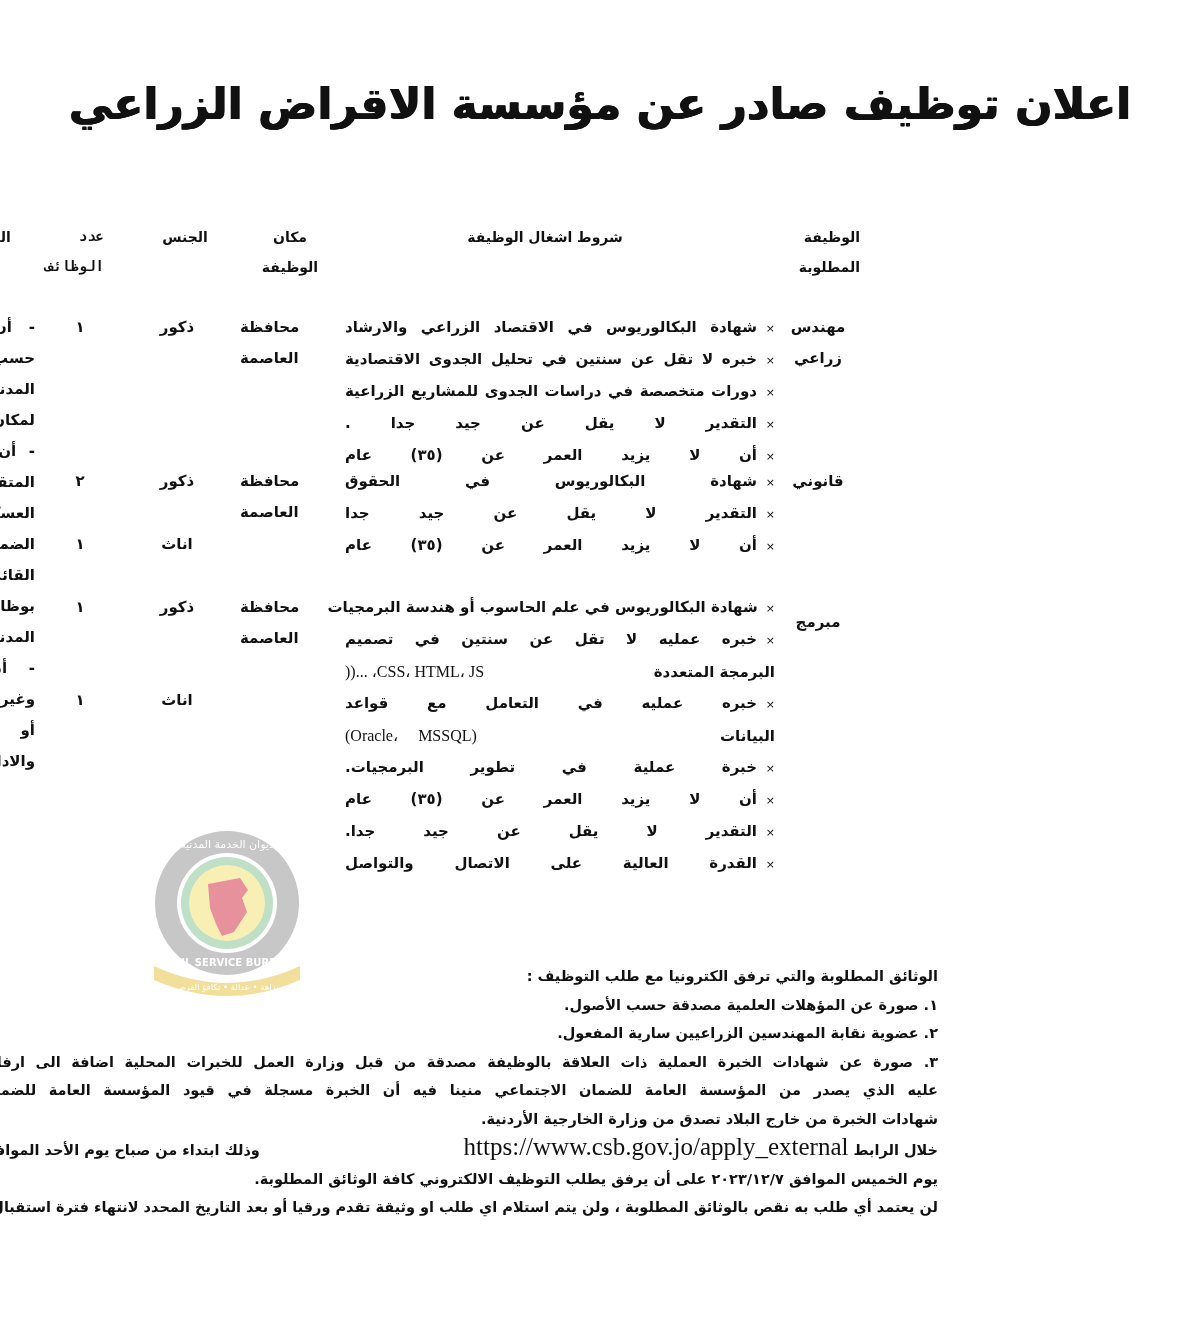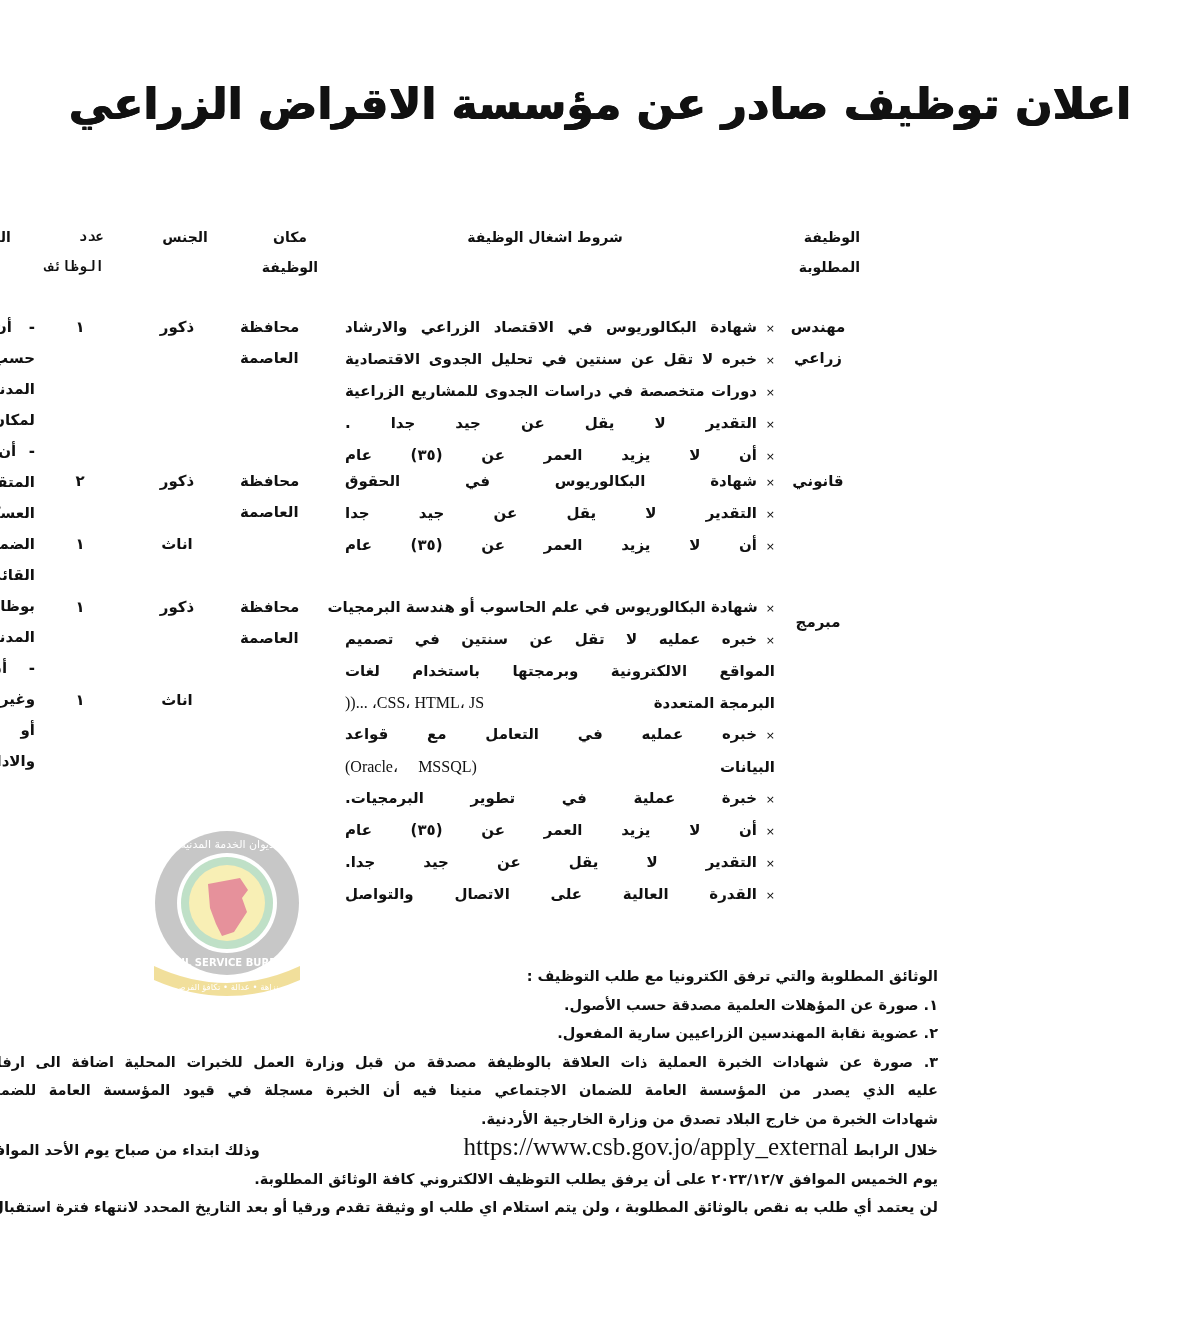--- a/index.html
+++ b/index.html
@@ -143,23 +143,20 @@
 
   <div class="cell job-name" style="top:576px;margin-top:31px;">مبرمج</div>
   <div class="cell cond-list" style="top:592px;">
     <div class="cond-item">
         <span class="x">×</span>
         <span class="t" style="letter-spacing:-0.6px;">شهادة البكالوريوس في علم الحاسوب أو هندسة البرمجيات</span>
       </div>
     <div class="cond-item">
         <span class="x">×</span>
         <span class="t">خبره عمليه لا تقل عن سنتين في تصميم</span>
-      </div>
-    <div class="cond-item cont">
-        <span class="t" style="padding-right:0;">المواقع الالكترونية وبرمجتها باستخدام لغات</span>
       </div>
     <div class="cond-item cont" style="justify-content:space-between;">
         <span>البرمجة المتعددة</span>
         <span class="latin">CSS، HTML، JS، ...((</span>
       </div>
     <div class="cond-item">
         <span class="x">×</span>
         <span class="t">خبره عمليه في التعامل مع قواعد</span>
       </div>
     <div class="cond-item cont" style="justify-content:space-between;">

